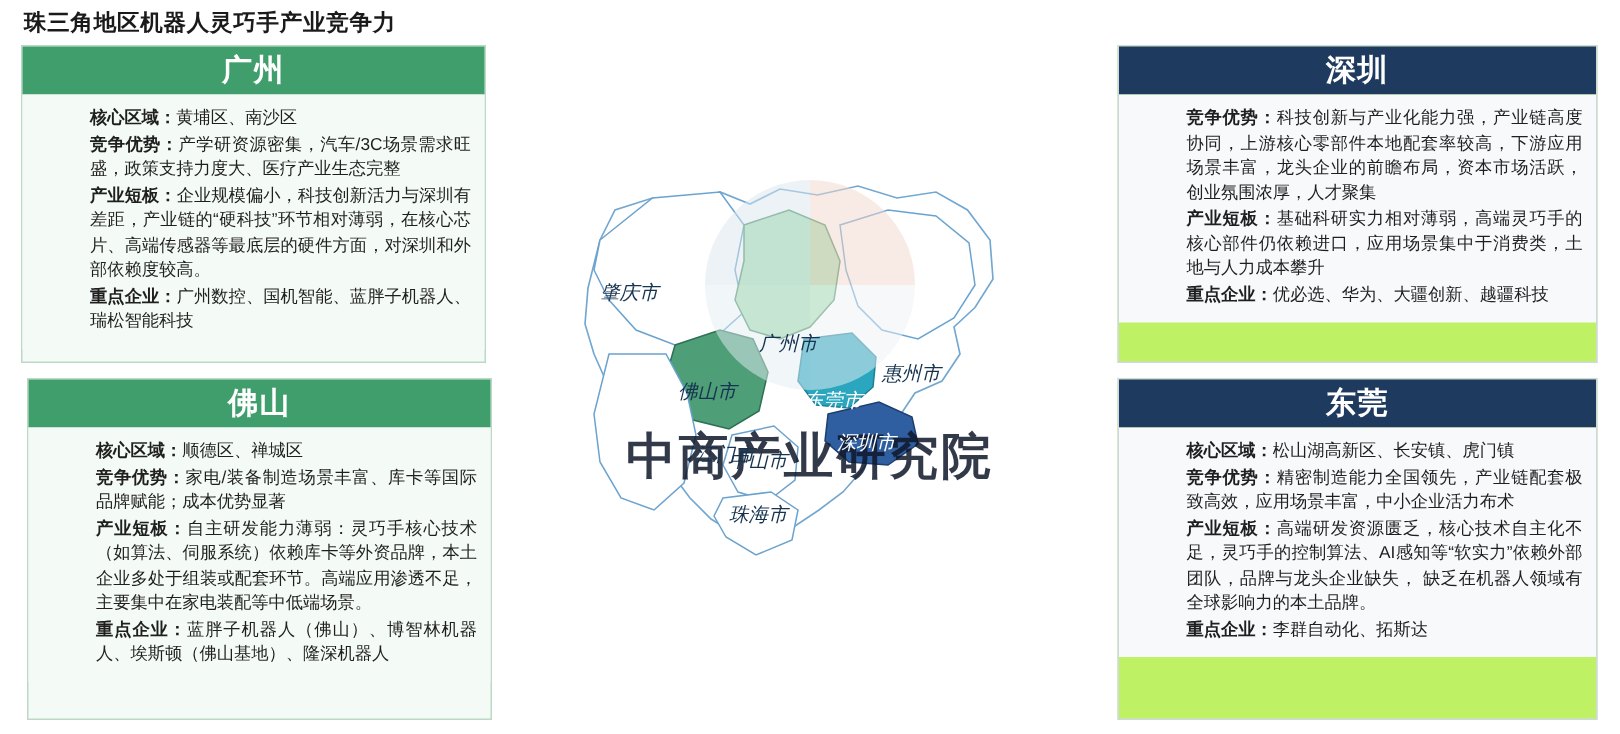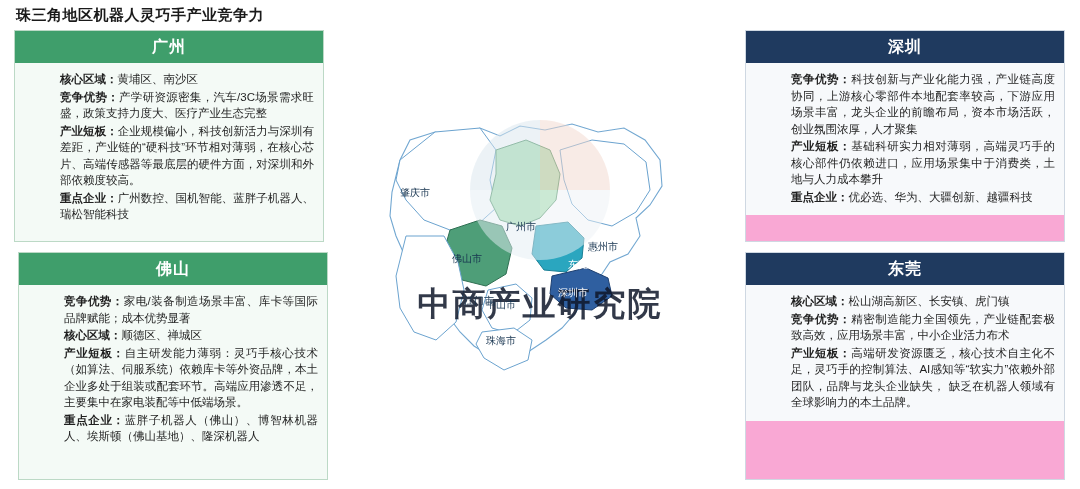--- a/index.html
+++ b/index.html
@@ -32,40 +32,40 @@
     width: 302px;
     border: 1px solid #c9d6cd;
     background: #f6faf7;
     box-sizing: border-box;
   }
   .card-header {
     height: 32px;
     line-height: 32px;
     text-align: center;
     color: #ffffff;
-    font-size: 16px;
+    font-size: 20px;
     font-weight: bold;
     letter-spacing: 1px;
   }
   .card-body {
     padding: 8px 9px 9px 9px;
     font-size: 11.5px;
     line-height: 16.5px;
     color: #1f1f1f;
   }
   .row { margin-bottom: 1px; text-align: justify; margin-left: 36px; }
   .row .k { font-weight: bold; }
 
   
   .card.green { border-color: #bcd9c6; background: #f4faf6; }
   .card.green .card-header { background: #3f9e6b; }
   .card.green .card-body { background: #f4faf6; }
 
   
-  .card.navy { border-color: #cfd8e2; background: #f9a8d4; }
+  .card.navy { border-color: #cfd8e2; background: #bef264; }
   .card.navy .card-header { background: #1f3a5f; }
   .card.navy .card-body { background: #f7f9fb; }
 
   
   #card-gz { left: 14px;  top: 30px;  width: 310px; height: 212px; }
   #card-fs { left: 18px;  top: 252px; width: 310px; height: 228px; }
   #card-sz { left: 745px; top: 30px;  width: 320px; height: 212px; }
   #card-dg { left: 745px; top: 252px; width: 320px; height: 228px; }
 
   
@@ -108,23 +108,24 @@
     overflow: hidden;
     opacity: .5;
   }
   .wm-circle .q1 { position:absolute; left:0;  top:0;  width:70px; height:70px; background:#dbe7ef;}
   .wm-circle .q2 { position:absolute; left:70px;top:0;  width:70px; height:70px; background:#f3d9cf;}
   .wm-circle .q3 { position:absolute; left:0;  top:70px;width:70px; height:70px; background:#e4eef4;}
   .wm-circle .q4 { position:absolute; left:70px;top:70px;width:70px;height:70px; background:#eef3f6;}
 
   .city-label {
     position: absolute;
-    font-size: 10px;
+    font-size: 13px;
     color: #16334f;
     white-space: nowrap;
+    font-style: italic;
   }
   .city-label.onblue { color: #ffffff; }
 </style>
 </head>
 <body>
 
 <div class="page-title">珠三角地区机器人灵巧手产业竞争力</div>
 
 <div class="card green" id="card-gz">
   <div class="card-header">广州</div>
@@ -141,24 +142,24 @@
     <div class="row">
       <span class="k">重点企业：</span><span>广州数控、国机智能、蓝胖子机器人、瑞松智能科技</span>
     </div>
   </div>
 </div>
 
 <div class="card green" id="card-fs">
   <div class="card-header">佛山</div>
   <div class="card-body">
     <div class="row">
+      <span class="k">核心区域：</span><span>顺德区、禅城区</span>
+    </div>
+    <div class="row">
       <span class="k">竞争优势：</span><span>家电/装备制造场景丰富、库卡等国际品牌赋能；成本优势显著</span>
-    </div>
-    <div class="row">
-      <span class="k">核心区域：</span><span>顺德区、禅城区</span>
     </div>
     <div class="row">
       <span class="k">产业短板：</span><span>自主研发能力薄弱：灵巧手核心技术（如算法、伺服系统）依赖库卡等外资品牌，本土企业多处于组装或配套环节。高端应用渗透不足，主要集中在家电装配等中低端场景。</span>
     </div>
     <div class="row">
       <span class="k">重点企业：</span><span>蓝胖子机器人（佛山）、博智林机器人、埃斯顿（佛山基地）、隆深机器人</span>
     </div>
   </div>
 </div>
 
@@ -181,20 +182,23 @@
   <div class="card-header">东莞</div>
   <div class="card-body">
     <div class="row">
       <span class="k">核心区域：</span><span>松山湖高新区、长安镇、虎门镇</span>
     </div>
     <div class="row">
       <span class="k">竞争优势：</span><span>精密制造能力全国领先，产业链配套极致高效，应用场景丰富，中小企业活力布术</span>
     </div>
     <div class="row">
       <span class="k">产业短板：</span><span>高端研发资源匮乏，核心技术自主化不足，灵巧手的控制算法、AI感知等“软实力”依赖外部团队，品牌与龙头企业缺失， 缺乏在机器人领域有全球影响力的本土品牌。</span>
+    </div>
+    <div class="row">
+      <span class="k">重点企业：</span><span>李群自动化、拓斯达</span>
     </div>
   </div>
 </div>
 
 <div class="map-wrap">
 
   <div class="watermark">
     <div class="wm-circle">
       <div class="q1"></div>
         <div class="q2"></div>
@@ -233,18 +237,18 @@
 
     <path d="M148 250 L176 244 L192 258 L190 280 L172 294 L152 288 L142 270 Z" fill="#ffffff" stroke="#6ba3cf" stroke-width="1"></path>
 
     <path d="M142 292 L174 288 L192 300 L188 320 L164 330 L144 318 L136 304 Z" fill="#ffffff" stroke="#6ba3cf" stroke-width="1"></path>
   </svg>
 
   <div class="city-label" style="left:60px;  top:146px;">肇庆市</div>
   <div class="city-label" style="left:166px; top:180px;">广州市</div>
   <div class="city-label" style="left:248px; top:200px;">惠州市</div>
   <div class="city-label" style="left:112px; top:212px;">佛山市</div>
-  <div class="city-label onblue" style="left:196px; top:218px;margin-left:32px;">东莞市</div>
+  <div class="city-label onblue" style="left:196px; top:218px;">东莞市</div>
   <div class="city-label" style="left:92px;  top:254px;margin-left:32px;">江门市</div>
   <div class="city-label" style="left:146px; top:258px;">中山市</div>
   <div class="city-label onblue" style="left:218px; top:246px;">深圳市</div>
   <div class="city-label" style="left:146px; top:294px;">珠海市</div>
 </div>
 
 </body></html>

